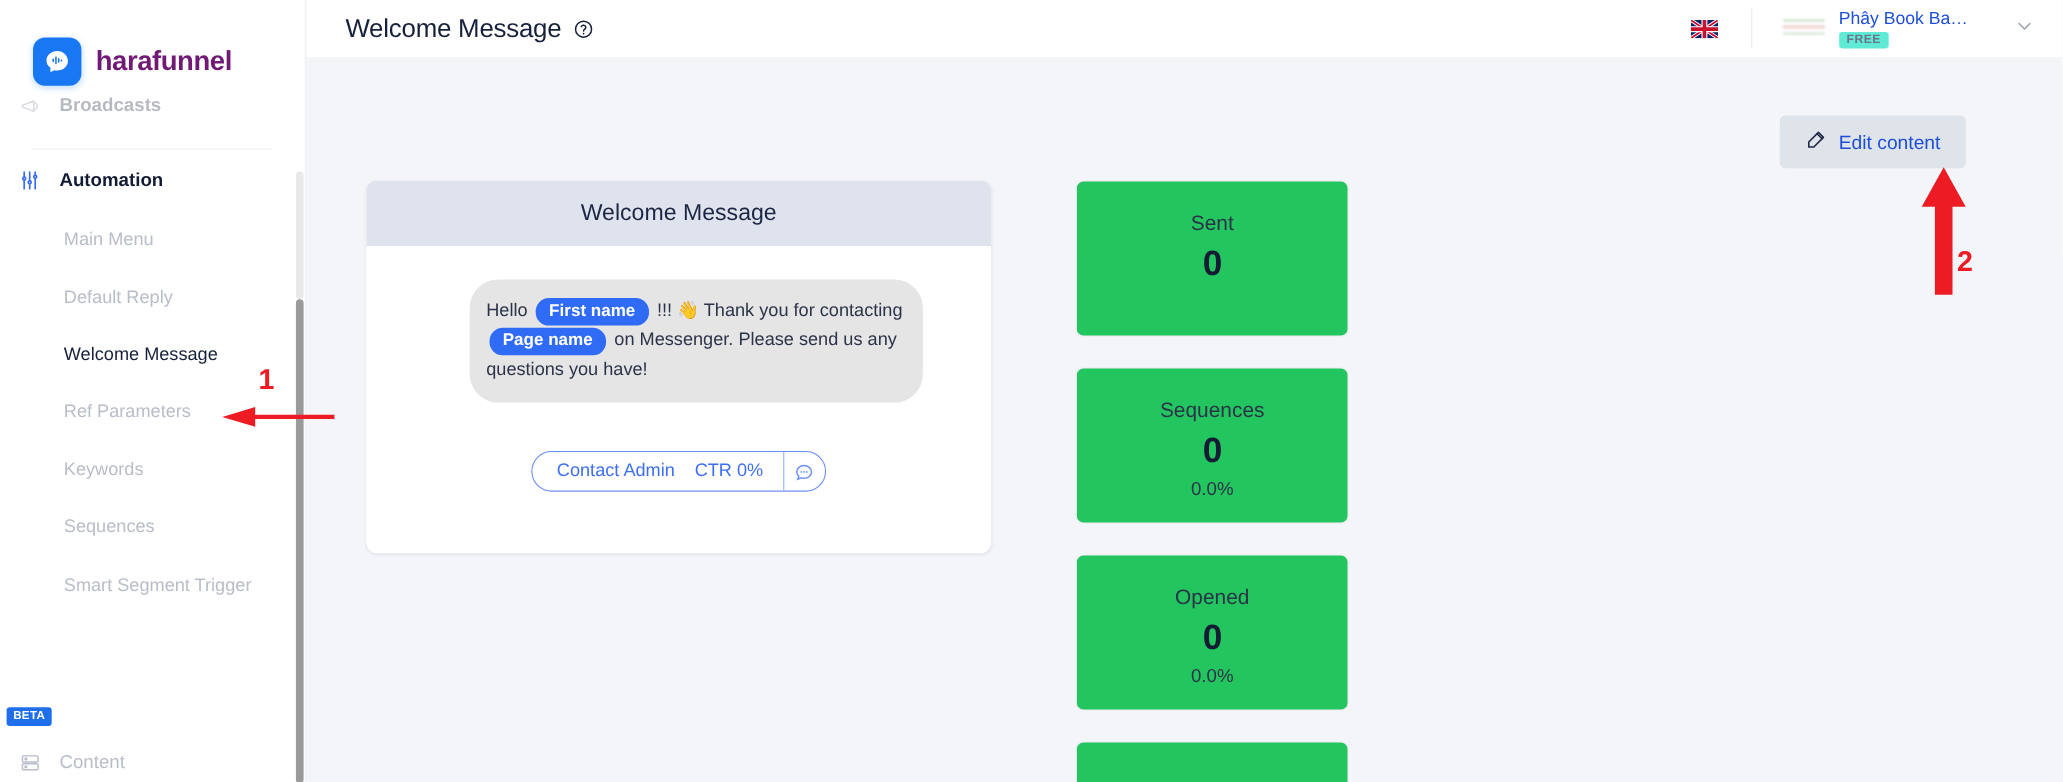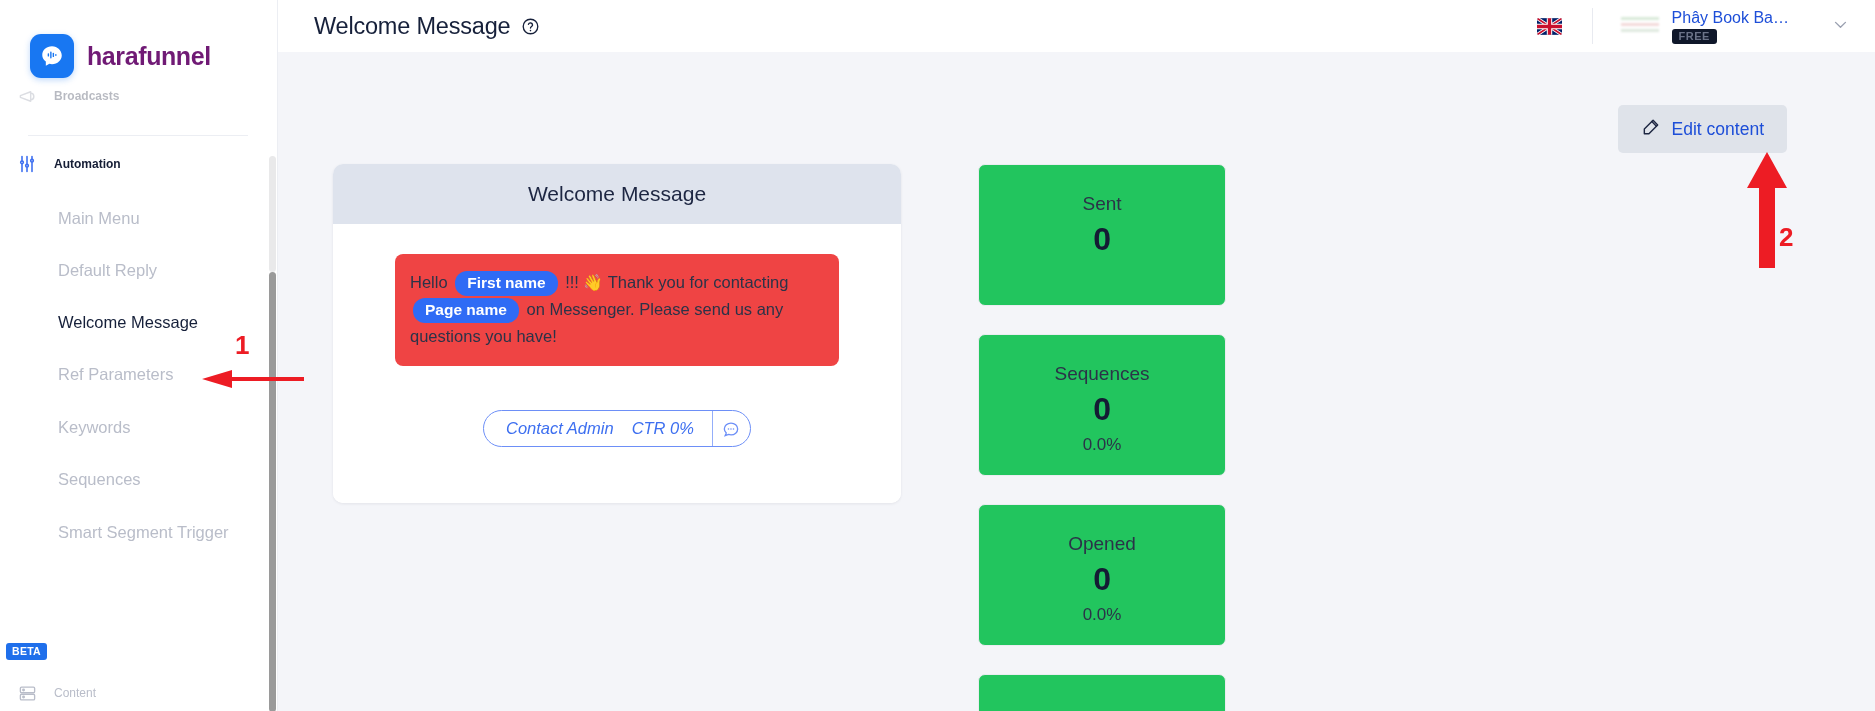--- a/index.html
+++ b/index.html
@@ -45,21 +45,21 @@
   .nav-scroll { position: absolute; top: 0; left: 0; width: 276px; height: 711px; }
 
   .nav-item {
     display: flex; align-items: center;
     height: 52px; padding-left: 14px;
     gap: 14px;
     font-size: 16.5px;
     color: #b9bdc9;
     cursor: pointer;
   }
-  .nav-item.group { color: #141c34; font-weight: 700; font-size: 12px; }
+  .nav-item.group { color: #141c34; font-weight: 700; font-size: 17px; }
   .nav-item .ic { width: 26px; display: flex; justify-content: center; flex: 0 0 26px; }
   .nav-item.sub { padding-left: 42px; color: #b9bdc9; font-size: 16.5px; margin-left: 16px; }
   .nav-item.sub.active { color: #16203a; }
   .nav-item.faded { opacity: .30; }
 
   .nav-div {
     height: 1px; background: #eceef3;
     margin: 9px 28px 13px 28px;
   }
 
@@ -119,21 +119,21 @@
     width: 38px; height: 24px; border-radius: 3px;
     background: linear-gradient(#ffffff 0 14%, #d9ead9 14% 26%, #ffffff 26% 38%,
                 #f3dada 38% 50%, #ffffff 50% 62%, #dfe9df 62% 74%, #ffffff 74% 100%);
     filter: blur(1.1px);
     flex: 0 0 38px;
   }
   .acct-txt { display: flex; flex-direction: column; align-items: flex-start; gap: 2px; }
   .acct-name { font-size: 16px; color: #1d4ed8; }
   .acct-plan {
     font-size: 11px; font-weight: 700; color: #6b7388;
-    background: #0f172a; padding: 1px 7px 2px 7px; border-radius: 3px;
+    background: #5eead4; padding: 1px 7px 2px 7px; border-radius: 3px;
     letter-spacing: .5px;
   }
   .chev { margin-left: 30px; color: #9aa0b0; cursor: pointer; }
 
   
   .main { position: relative; height: 659px; background: #f4f5f9; overflow: hidden; }
 
   .edit-btn {
     position: absolute; top: 53px; right: 88px;
     display: flex; align-items: center; gap: 11px;
@@ -154,23 +154,23 @@
   }
   .msg-card-head {
     height: 60px;
     background: #dee3ed;
     display: flex; align-items: center; justify-content: center;
     font-size: 21px; color: #1d2642;
   }
   .msg-card-body { padding: 30px 62px 56px 62px; background: #fff; min-height: 220px; }
 
   .bubble {
-    background: #ef4444; border-radius: 8px;
+    background: #e5e5e5; border-radius: 26px;
     padding: 15px 18px 16px 15px;
-    font-size: 16.5px; line-height: 27px; color: #2b3348;
+    font-size: 16.5px; line-height: 27px; color: #2b3348; margin-left: 32px;
   }
   .token {
     display: inline-block;
     background: #2f6bf5; color: #ffffff;
     border-radius: 12px;
     padding: 2px 12px 3px 12px;
     font-size: 15.5px; font-weight: 700;
     margin: 0 3px; vertical-align: baseline;
     line-height: 20px;
   }
@@ -179,21 +179,21 @@
   .cta-wrap { display: flex; justify-content: center; margin-top: 44px; }
   .cta {
     display: flex; align-items: stretch;
     border: 1.4px solid #6d8ff7; border-radius: 23px;
     height: 37px; overflow: hidden; background: #fff;
     cursor: pointer;
   }
   .cta-main {
     display: flex; align-items: center; gap: 18px;
     padding: 0 18px 0 22px;
-    color: #3d6ff0; font-size: 16.5px; font-style: italic;
+    color: #3d6ff0; font-size: 16.5px;
   }
   .cta-icon {
     border-left: 1.4px solid #94aefa;
     width: 38px; display: flex; align-items: center; justify-content: center;
   }
 
   .stats { position: absolute; left: 700px; top: 112px; width: 248px; }
   .stat-card {
     background: #22c55e; border: 1px solid #eaecf1;
     border-radius: 7px;

